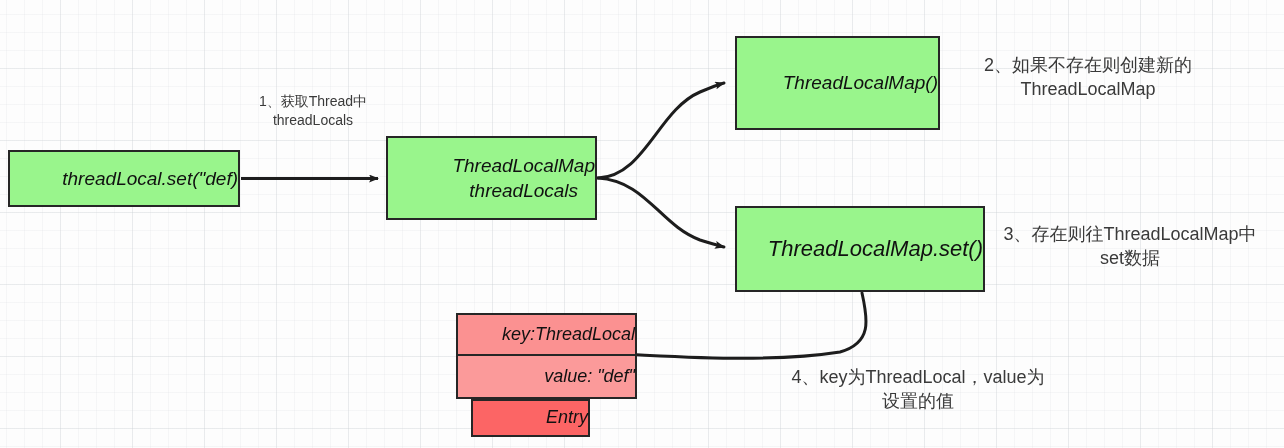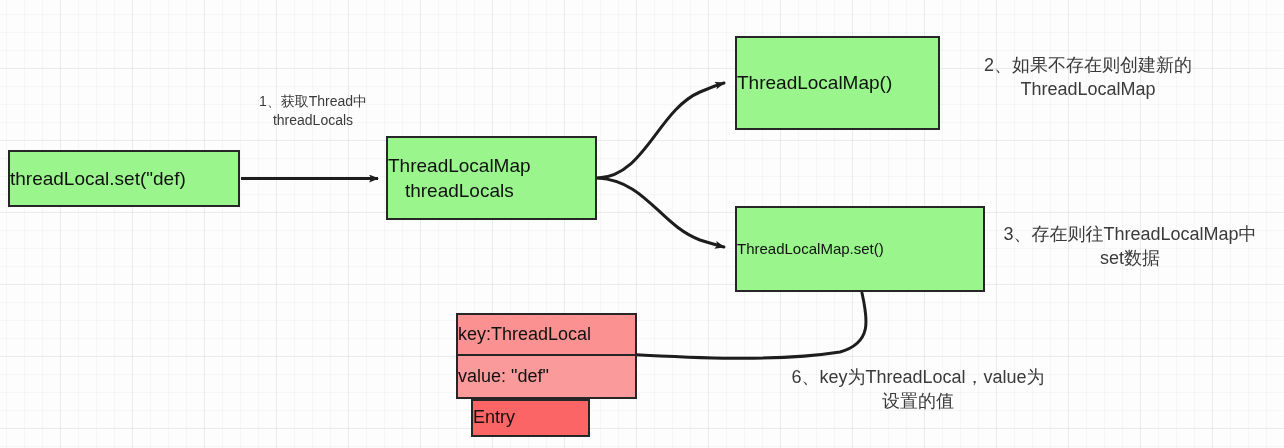--- a/index.html
+++ b/index.html
@@ -33,25 +33,26 @@
     width: 1284px;
     height: 448px;
     pointer-events: none;
   }
   .node {
     position: absolute;
     box-sizing: border-box;
     border: 2px solid #262626;
     display: flex;
     align-items: center;
-    justify-content: flex-start;
+    justify-content: flex-end;
     text-align: center;
     color: #111111;
     line-height: 1.32;
     white-space: pre-line;
+    font-style: italic;
   }
   .green {
     background-color: #99f58c;
   }
   .pink-row {
     background-color: #fb9191;
   }
   .red-row {
     background-color: #fc6565;
   }
@@ -71,21 +72,21 @@
   #node-threadlocalmap-field {
     left: 386px; top: 136px; width: 211px; height: 84px;
     font-size: 19px;
   }
   #node-threadlocalmap-ctor {
     left: 735px; top: 36px;  width: 205px; height: 94px;
     font-size: 19px;
   }
   #node-threadlocalmap-set {
     left: 735px; top: 206px; width: 250px; height: 86px;
-    font-size: 15px;
+    font-size: 22px;
   }
   #entry-group {
     position: absolute;
     left: 423px;
     top: 313px;
     margin-left: 33px;
   }
   #node-entry-key {
     position: relative;
     left: 0; top: 0;
@@ -172,16 +173,16 @@
 
   <div class="annotation" id="annotation-1">1、获取Thread中
 threadLocals</div>
 
   <div class="annotation" id="annotation-2">2、如果不存在则创建新的
 ThreadLocalMap</div>
 
   <div class="annotation" id="annotation-3">3、存在则往ThreadLocalMap中
 set数据</div>
 
-  <div class="annotation" id="annotation-4">6、key为ThreadLocal，value为
+  <div class="annotation" id="annotation-4">4、key为ThreadLocal，value为
 设置的值</div>
 
 </div>
 
 </body></html>

